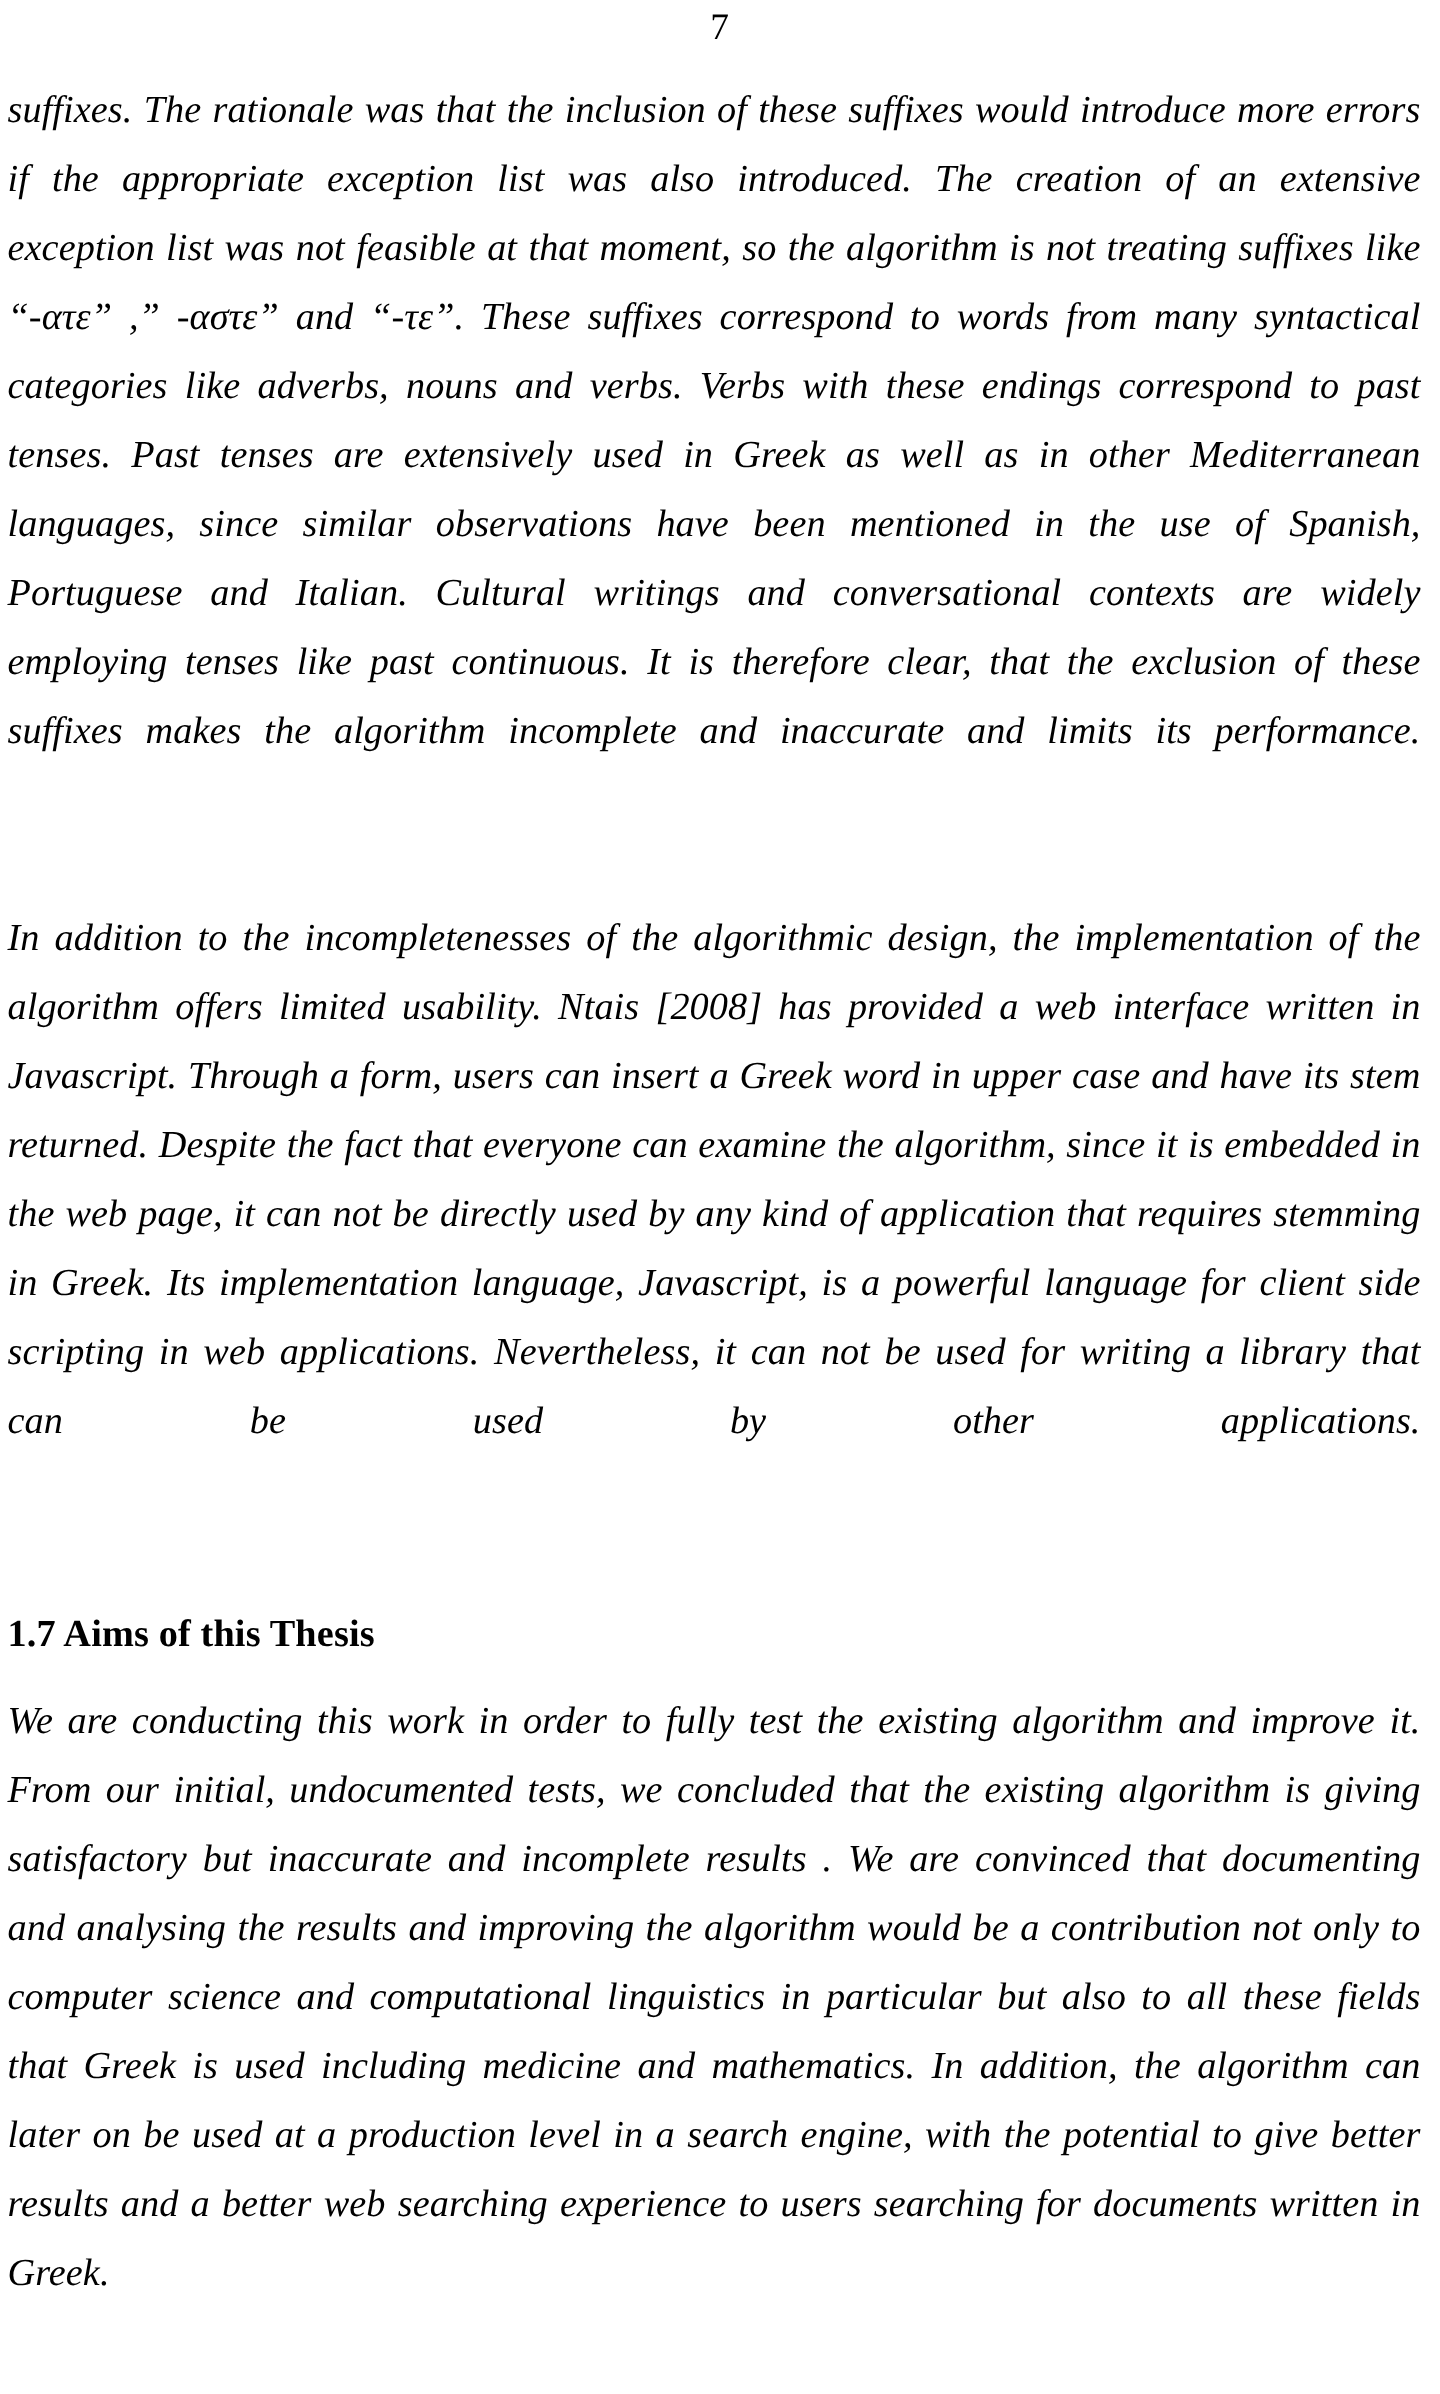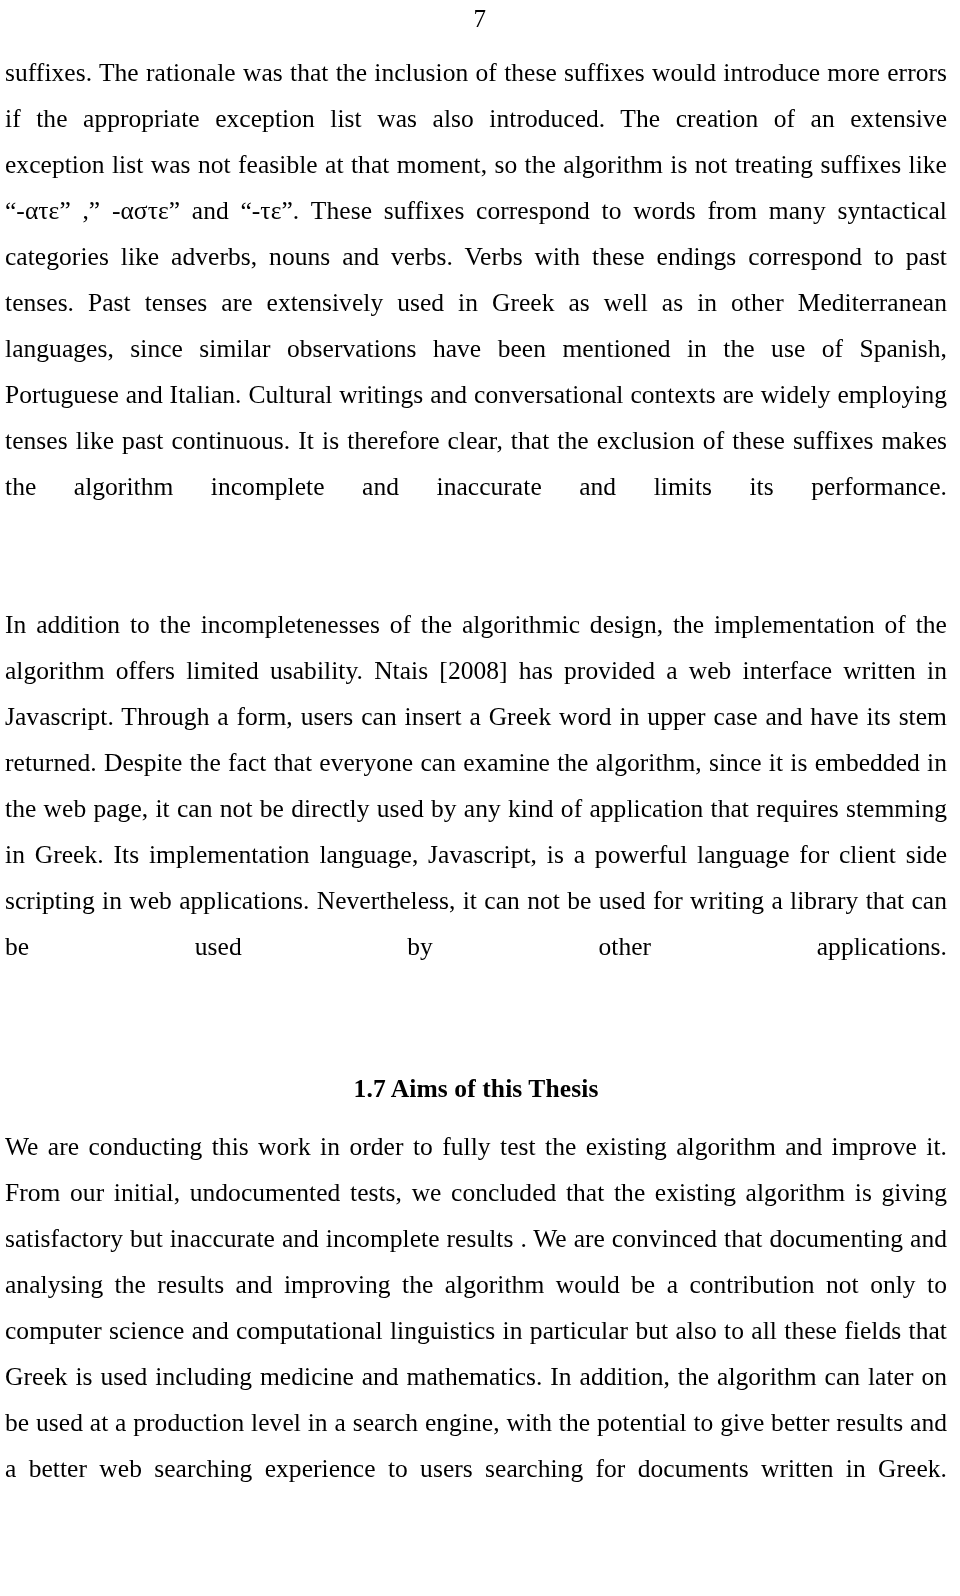--- a/index.html
+++ b/index.html
@@ -45,40 +45,41 @@
   p.para {
     margin: 0;
     padding: 0;
     font-size: 25.5px;
     line-height: 46px;
     text-align: justify;
     text-justify: inter-word;
     letter-spacing: 0.05px;
     word-spacing: 0.3px;
     hyphens: none;
+    font-style: italic;
   }
 
   
   p.para::after {
     content: "";
     display: inline-block;
     width: 100%;
   }
 
   .gap-para {
     height: 46px;
   }
 
   h2.heading {
     margin: 0;
     padding: 0;
     font-size: 25.5px;
     line-height: 46px;
     font-weight: bold;
-    text-align: center;
+    text-align: left;
     letter-spacing: 0.1px;
   }
 
   .heading-space-before { height: 50px; }
   .heading-space-after  { height: 12px; }
 </style>
 </head>
 <body>
 
 <div class="page">

